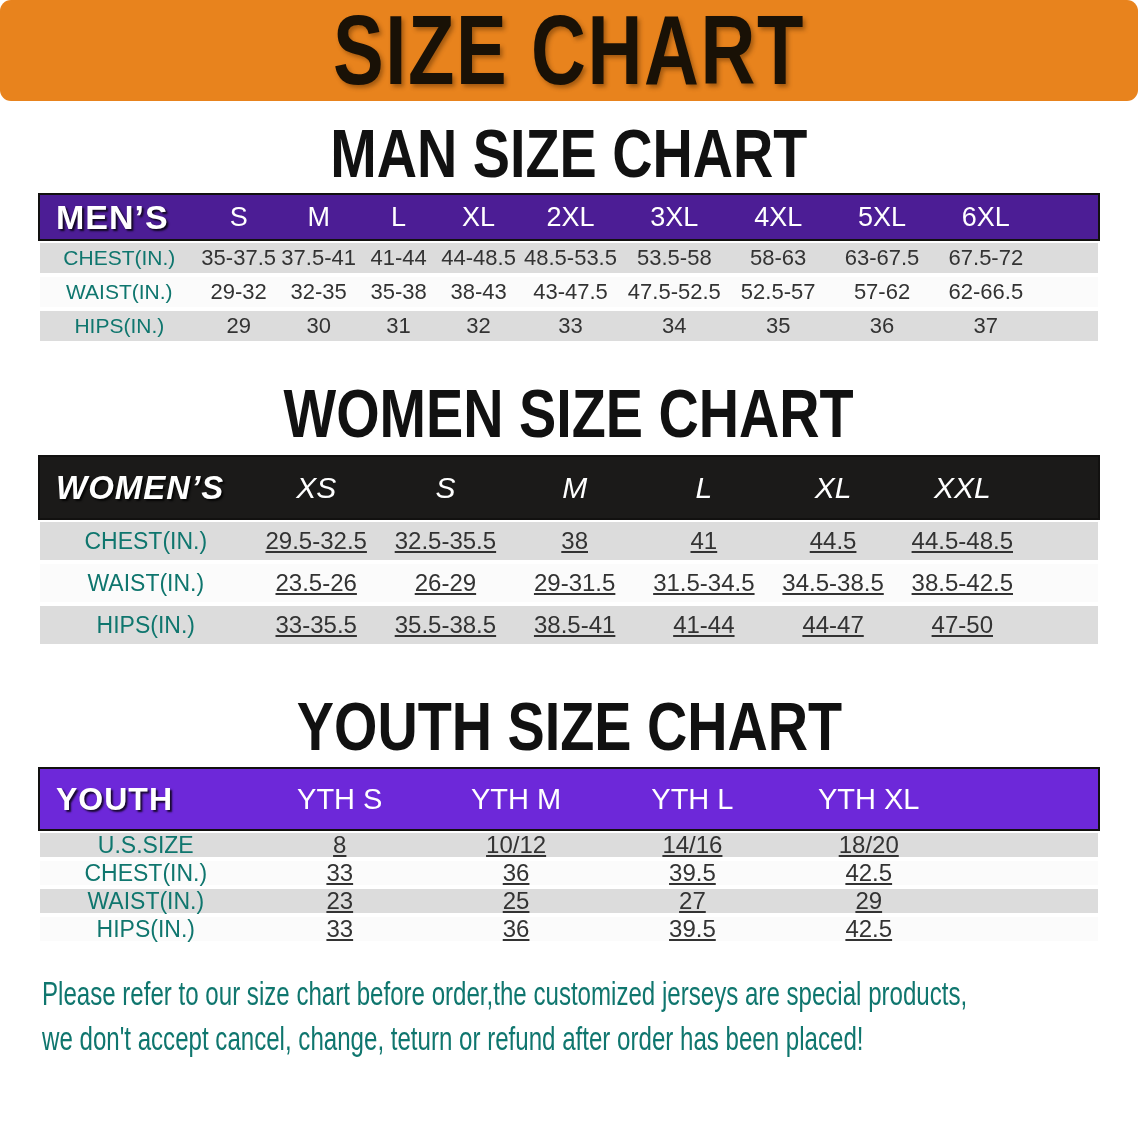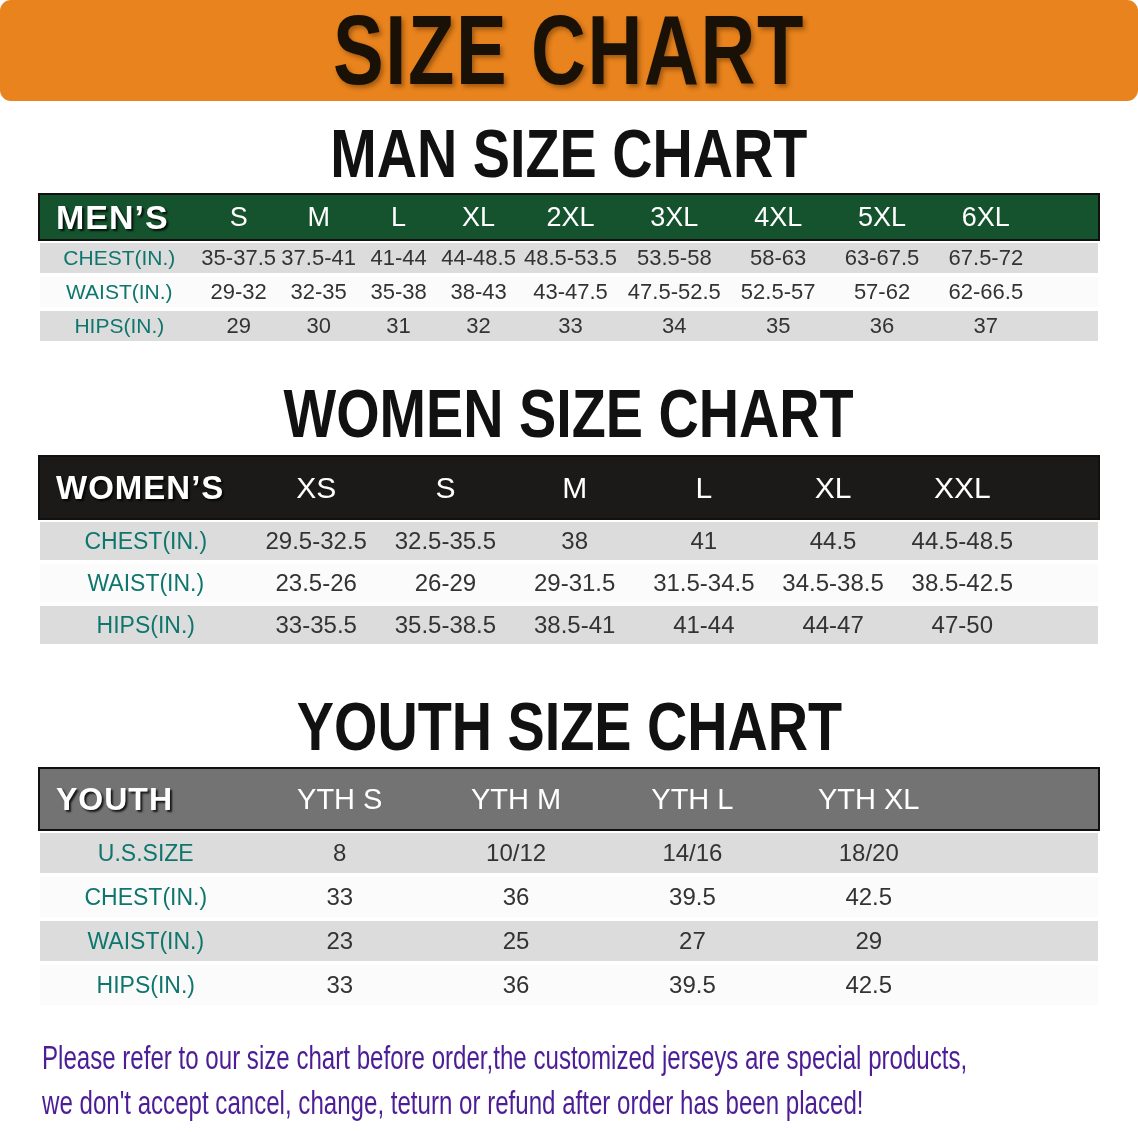--- a/index.html
+++ b/index.html
@@ -42,42 +42,42 @@
     display:flex;align-items:center;
     background:#1b1a19;color:#fff;
     box-shadow:0 0 0 2px #121110;
   }
   .men   .t-head{height:44px;}
   .women .t-head{height:61px;}
   .youth .t-head{height:60px;}
   .t-row{display:flex;align-items:center;margin-top:4px;}
   .men   .t-row{height:30px;}
   .women .t-row{height:38px;}
-  .youth .t-row{height:40px;}
+  .youth .t-row{height:24px;}
   .stripe-gray{background:#dcdcdc;}
   .stripe-white{background:#fbfbfb;}
   .t-label{display:flex;align-items:center;justify-content:center;box-sizing:border-box;}
   .men .t-label{width:15%;}
   .women .t-label,.youth .t-label{width:20%;}
   .head-label{
     justify-content:flex-start;padding-left:16px;
     font-weight:bold;letter-spacing:1px;
     text-shadow:2px 2px 2px rgba(0,0,0,0.8);
   }
   .men   .head-label{font-size:34px;}
   .women .head-label{font-size:33px;}
   .youth .head-label{font-size:32px;}
   .t-cell{flex:1;text-align:center;}
   .head-cell{font-size:27px;}
   .women .head-cell{font-size:30px;}
   .youth .head-cell{font-size:29px;}
   .row-label{font-size:21px;color:#0f766e;}
   .women .row-label,.youth .row-label{font-size:23px;}
   .row-value{font-size:22px;color:#333;}
-  .women .row-value,.youth .row-value{font-size:24px;}
+  .women .row-value,.youth .row-value{font-size:24px;text-decoration:underline;}
   .t-spacer{flex:0.58;}
   .women .t-spacer{flex:0.55;}
   .youth .t-spacer{flex:0.8;}
   
   .men .t-cell:nth-child(-n+5){flex:0.77;}
   
   .footer{margin:30px 0 0 42px;color:#b5292b;}
   .footer p{margin:0;line-height:45px;font-size:33px;white-space:nowrap;}
   .footer .line{display:inline-block;transform:scaleX(0.73);transform-origin:left center;}
 </style>
@@ -86,21 +86,21 @@
 
 <div class="page">
 
   <header class="banner" style="background: rgb(232, 131, 29);">
     <span class="banner-title">SIZE CHART</span>
   </header>
 
   <section class="sec-men">
     <h2 class="section-heading"><span class="heading-text">MAN SIZE CHART</span></h2>
     <div class="size-table men">
-        <div class="t-head" style="background: #14532d;">
+        <div class="t-head" style="background: #4c1d95;">
           <div class="t-label head-label">MEN’S</div>
           <div class="t-cell head-cell">S</div>
           <div class="t-cell head-cell">M</div>
           <div class="t-cell head-cell">L</div>
           <div class="t-cell head-cell">XL</div>
           <div class="t-cell head-cell">2XL</div>
           <div class="t-cell head-cell">3XL</div>
           <div class="t-cell head-cell">4XL</div>
           <div class="t-cell head-cell">5XL</div>
           <div class="t-cell head-cell">6XL</div>
@@ -144,21 +144,21 @@
           <div class="t-cell row-value">36</div>
           <div class="t-cell row-value">37</div>
           <div class="t-spacer"></div>
         </div>
       </div>
   </section>
 
   <section class="sec-women">
     <h2 class="section-heading"><span class="heading-text">WOMEN SIZE CHART</span></h2>
     <div class="size-table women">
-        <div class="t-head" style="background: rgb(27, 26, 25);">
+        <div class="t-head" style="background: rgb(27, 26, 25); font-style: italic;">
           <div class="t-label head-label">WOMEN’S</div>
           <div class="t-cell head-cell">XS</div>
           <div class="t-cell head-cell">S</div>
           <div class="t-cell head-cell">M</div>
           <div class="t-cell head-cell">L</div>
           <div class="t-cell head-cell">XL</div>
           <div class="t-cell head-cell">XXL</div>
           <div class="t-spacer"></div>
         </div>
         <div class="t-row stripe-gray">
@@ -190,21 +190,21 @@
           <div class="t-cell row-value">44-47</div>
           <div class="t-cell row-value">47-50</div>
           <div class="t-spacer"></div>
         </div>
       </div>
   </section>
 
   <section class="sec-youth">
     <h2 class="section-heading"><span class="heading-text">YOUTH SIZE CHART</span></h2>
     <div class="size-table youth">
-        <div class="t-head" style="background: #737373;">
+        <div class="t-head" style="background: #6d28d9;">
           <div class="t-label head-label">YOUTH</div>
           <div class="t-cell head-cell">YTH S</div>
           <div class="t-cell head-cell">YTH M</div>
           <div class="t-cell head-cell">YTH L</div>
           <div class="t-cell head-cell">YTH XL</div>
           <div class="t-spacer"></div>
         </div>
         <div class="t-row stripe-gray">
           <div class="t-label row-label">U.S.SIZE</div>
           <div class="t-cell row-value">8</div>
@@ -233,18 +233,18 @@
           <div class="t-label row-label">HIPS(IN.)</div>
           <div class="t-cell row-value">33</div>
           <div class="t-cell row-value">36</div>
           <div class="t-cell row-value">39.5</div>
           <div class="t-cell row-value">42.5</div>
           <div class="t-spacer"></div>
         </div>
       </div>
   </section>
 
-  <footer class="footer" style="color: #4c1d95;">
+  <footer class="footer" style="color: #0f766e;">
     <p><span class="line">Please refer to our size chart before order,the customized jerseys are special products,</span></p>
     <p><span class="line">we don't accept cancel, change, teturn or refund after order has been placed!</span></p>
   </footer>
 
 </div>
 
 </body></html>

